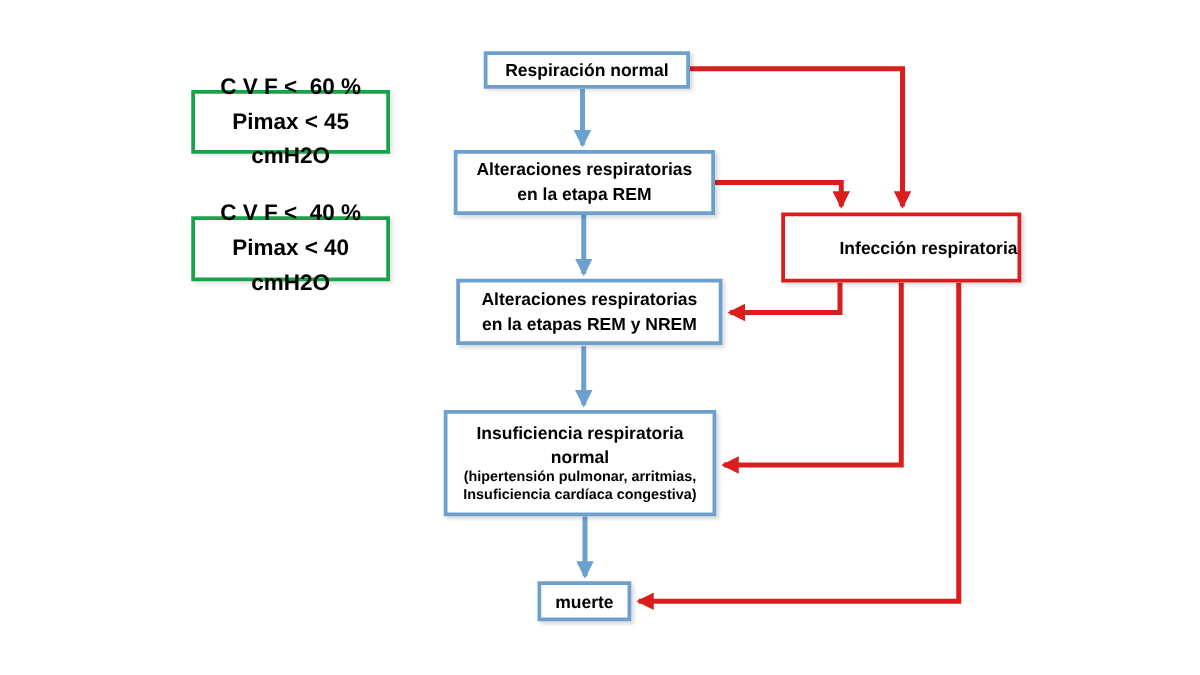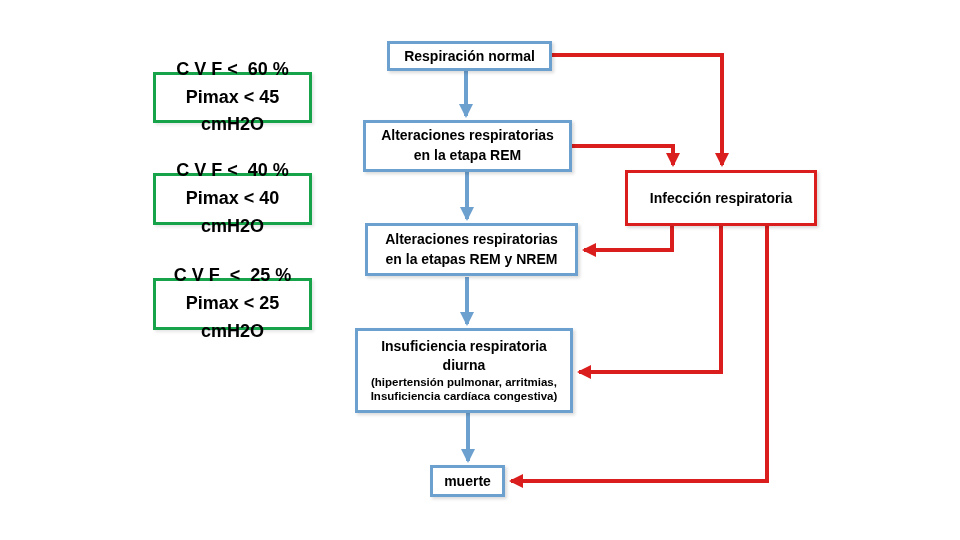--- a/index.html
+++ b/index.html
@@ -28,21 +28,21 @@
   #stage3{left:365px;top:223px;width:213px;height:53px;font-size:14px;line-height:1.4;}
   #stage4{left:355px;top:328px;width:218px;height:85px;font-size:14px;line-height:1.35;}
   #stage4 .detail{font-weight:bold;font-size:11.5px;line-height:1.25;}
   #stage5{left:430px;top:465px;width:75px;height:32px;font-size:14px;}
 
   .criteria{left:153px;width:159px;font-size:18px;line-height:1.55;}
   #crit1{top:72px;height:51px;}
   #crit2{top:173px;height:52px;justify-content:center;}
   #crit3{top:278px;height:52px;}
 
-  #trigger{left:625px;top:170px;width:192px;height:56px;font-size:14px;line-height:1.45;}
+  #trigger{left:625px;top:170px;width:192px;height:56px;font-size:14px;line-height:1.45;align-items:flex-end;}
   .line{display:block;}
 </style>
 </head>
 <body>
 
 <div class="canvas">
 
   <svg class="arrows" width="960" height="540" viewBox="0 0 960 540">
     <defs>
       <marker id="head-blue" markerUnits="userSpaceOnUse" markerWidth="14" markerHeight="14" refX="12" refY="7" orient="auto">
@@ -74,41 +74,37 @@
 en la etapa REM</span>
   </div>
 
   <div id="stage3" class="box blue">
     <span class="line">Alteraciones respiratorias
 en la etapas REM y NREM</span>
   </div>
 
   <div id="stage4" class="box blue">
     <span class="line">Insuficiencia respiratoria
-diurna</span>
+normal</span>
     <span class="line detail">(hipertensión pulmonar, arritmias,
 Insuficiencia cardíaca congestiva)</span>
   </div>
 
   <div id="stage5" class="box blue">
     <span class="line">muerte</span>
   </div>
 
   <div id="crit1" class="box green criteria">
     <span class="line">C V F &lt;  60 %</span>
     <span class="line">Pimax &lt; 45 cmH2O</span>
   </div>
 
   <div id="crit2" class="box green criteria">
     <span class="line">C V F &lt;  40 %</span>
     <span class="line">Pimax &lt; 40 cmH2O</span>
   </div>
 
-  <div id="crit3" class="box green criteria">
-    <span class="line">C V F  &lt;  25 %</span>
-    <span class="line">Pimax &lt; 25 cmH2O</span>
-  </div>
 
   <div id="trigger" class="box red">
     <span class="line">Infección respiratoria</span>
   </div>
 
 </div>
 
 </body></html>

